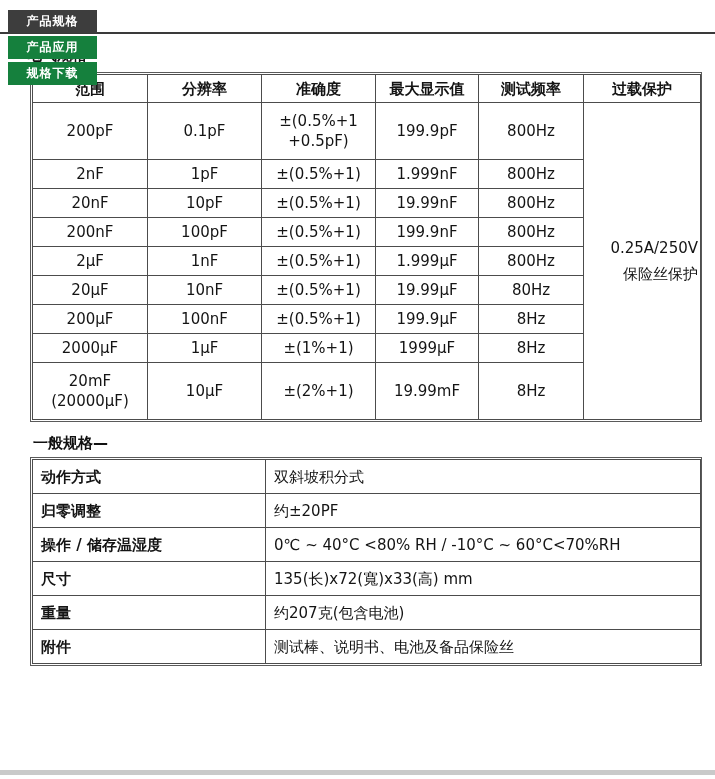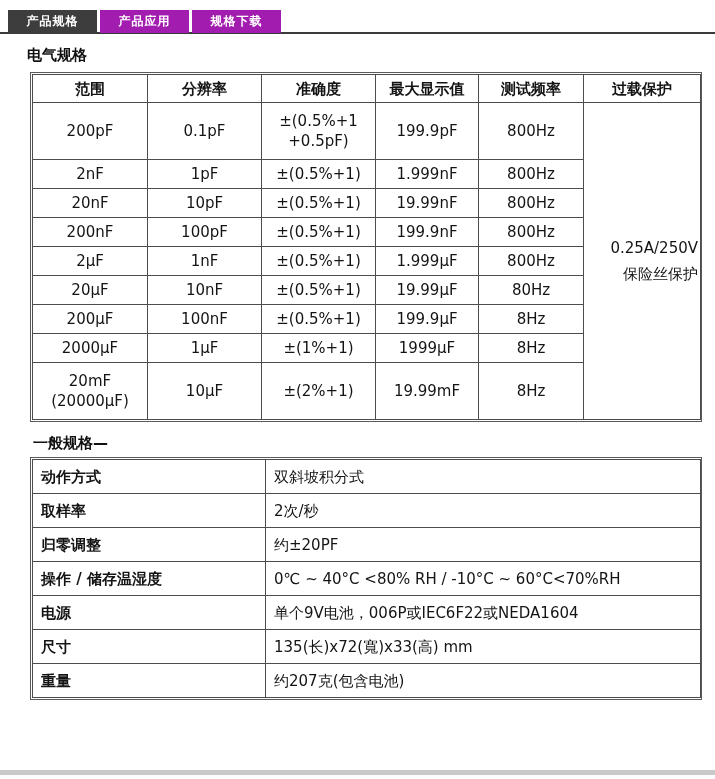--- a/index.html
+++ b/index.html
@@ -4,27 +4,27 @@
 <style>
   html,body{margin:0;padding:0;}
   body{
     width:715px;height:779px;background:#ffffff;position:relative;
     font-family:"DejaVu Sans","Liberation Sans",sans-serif;color:#141414;
     overflow:hidden;
   }
   .page{position:absolute;left:0;top:0;width:715px;height:779px;}
 
   
-  .tabs{position:absolute;left:8px;top:10px;display:flex;gap:3px;z-index:2;}
+  .tabs{position:absolute;left:8px;top:10px;display:flex;gap:3px;z-index:2;flex-direction:column;}
   .tab{
     width:89px;height:23px;display:flex;align-items:center;justify-content:center;
     font-size:12px;font-weight:bold;color:#ffffff;cursor:pointer;letter-spacing:1px;
   }
   .tab.active{background:#3d3d3d;}
-  .tab.inactive{background:#a21caf;}
+  .tab.inactive{background:#15803d;}
   .tab-underline{position:absolute;left:0;top:32px;width:715px;height:2px;background:#3a3a3a;}
 
   
   .sec-title{position:absolute;left:18px;font-size:15px;font-weight:bold;color:#111;padding-left:9px;}
   #title-electrical{top:46px;}
   #title-general{top:434px;margin-left:6px;}
 
   
   .tblwrap{position:absolute;left:30px;border:1px solid #5a5a5a;padding:1px;background:#fff;}
   #wrap-electrical{top:72px;width:668px;}
@@ -159,41 +159,37 @@
       <colgroup>
         <col style="width:233px">
           <col style="width:435px">
       </colgroup>
       <tbody id="general-body">
           <tr>
             <td class="label">动作方式</td>
             <td class="value">双斜坡积分式</td>
           </tr>
           <tr>
-            <td class="label">取样率</td>
-            <td class="value">2次/秒</td>
-          </tr>
-          <tr>
             <td class="label">归零调整</td>
             <td class="value">约±20PF</td>
           </tr>
           <tr>
             <td class="label">操作 / 储存温湿度</td>
             <td class="value">0℃ ~ 40°C &lt;80% RH / -10°C ~ 60°C&lt;70%RH</td>
-          </tr>
-          <tr>
-            <td class="label">电源</td>
-            <td class="value">单个9V电池，006P或IEC6F22或NEDA1604</td>
           </tr>
           <tr>
             <td class="label">尺寸</td>
             <td class="value">135(长)x72(寬)x33(高) mm</td>
           </tr>
           <tr>
             <td class="label">重量</td>
             <td class="value">约207克(包含电池)</td>
           </tr>
+          <tr>
+            <td class="label">附件</td>
+            <td class="value">测试棒、说明书、电池及备品保险丝</td>
+          </tr>
         </tbody>
     </table>
   </div>
 
   <div class="bottom-bar"></div>
 </div>
 
 </body></html>

